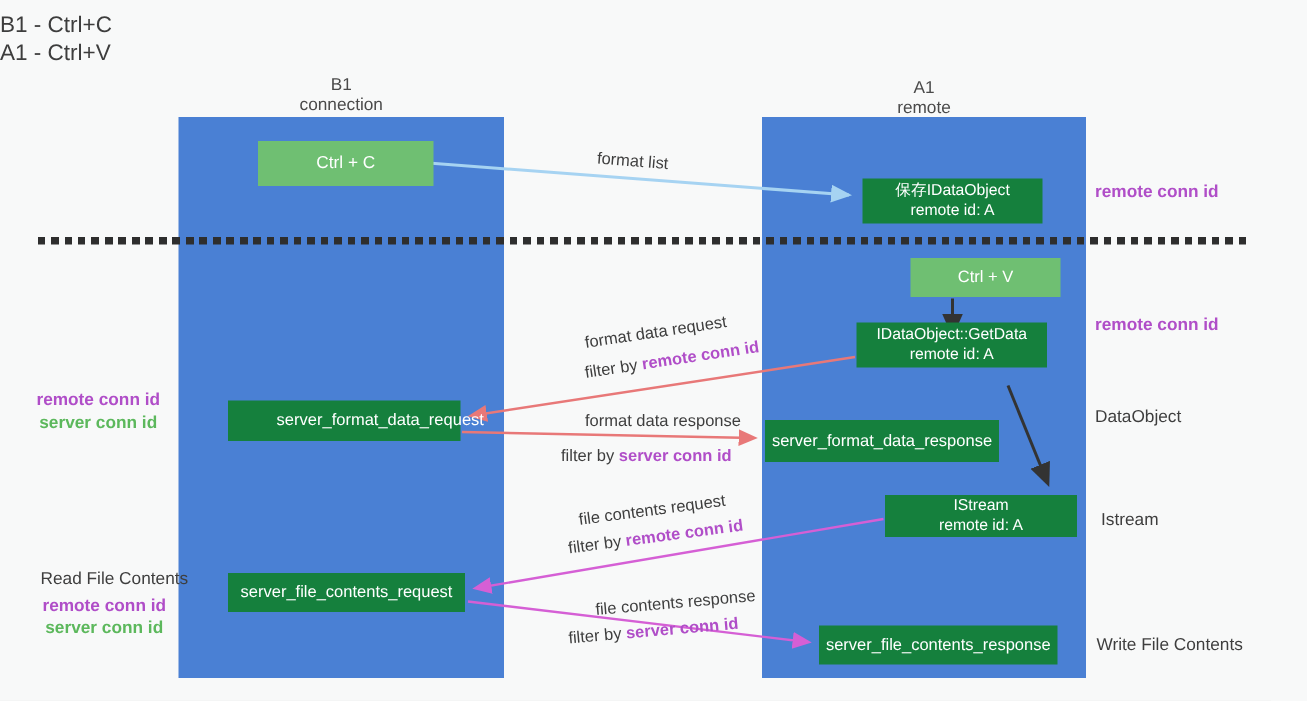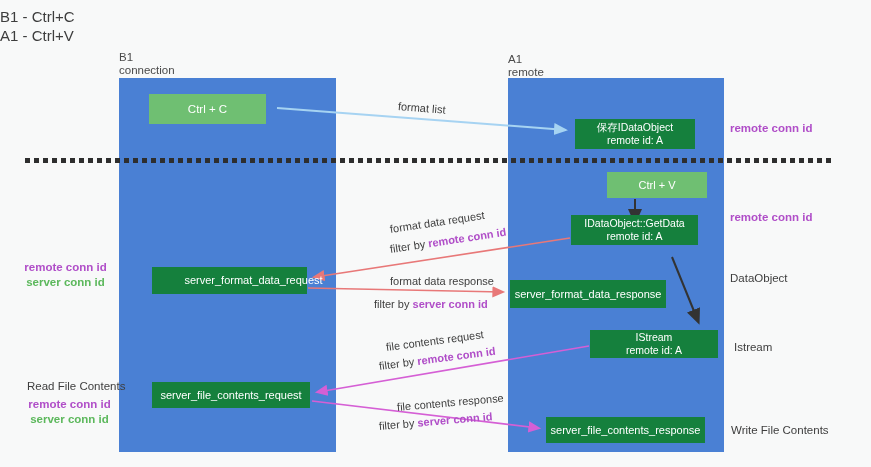--- a/index.html
+++ b/index.html
@@ -6,21 +6,21 @@
   body { background:#e8e8e8; }
   .canvas {
     position:relative; width:871px; height:467px; background:#f8f9f9;
     font-family:"Liberation Sans", sans-serif; overflow:hidden;
   }
   .title {
     position:absolute; top:7px; left:0; width:100%; text-align:left;
     font-size:15px; color:#3d3d3d; line-height:19px;
   }
   .lane-header {
-    position:absolute; text-align:left; font-size:11.5px; color:#4a4a4a; line-height:13px;
+    position:absolute; text-align:center; font-size:11.5px; color:#4a4a4a; line-height:13px;
   }
   .lane { position:absolute; top:78px; height:374px; background:#4a80d4; }
   .dash-line {
     position:absolute; left:25px; top:158px; width:808px; height:5px;
     background:repeating-linear-gradient(90deg,#2e2e2e 0 5px, rgba(0,0,0,0) 5px 9px);
   }
   .node {
     position:absolute; display:flex; flex-direction:column; align-items:center;
     justify-content:center; color:#fff; text-align:center; line-height:13px;
   }
@@ -79,21 +79,21 @@
     </defs>
     <line x1="277" y1="108" x2="566" y2="130" stroke="#a6d3f2" stroke-width="2" marker-end="url(#mBlue)"></line>
     <line x1="635" y1="199" x2="635" y2="221" stroke="#333333" stroke-width="2" marker-end="url(#mBlack)"></line>
     <line x1="672" y1="257" x2="698" y2="321" stroke="#333333" stroke-width="2" marker-end="url(#mBlack)"></line>
     <line x1="570" y1="238" x2="315" y2="277" stroke="#e87878" stroke-width="1.6" marker-end="url(#mSalmon)"></line>
     <line x1="308" y1="288" x2="502" y2="292" stroke="#e87878" stroke-width="1.6" marker-end="url(#mSalmon)"></line>
     <line x1="589" y1="346" x2="318" y2="392" stroke="#d55fd5" stroke-width="1.6" marker-end="url(#mMagenta)"></line>
     <line x1="312" y1="401" x2="538" y2="428" stroke="#d55fd5" stroke-width="1.6" marker-end="url(#mMagenta)"></line>
   </svg>
 
-  <div class="node green" style="left:149px; top:94px; width:117px; height:30px; font-size:11.5px;">
+  <div class="node green" style="left:172px; top:94px; width:117px; height:30px; font-size:11.5px;">
     <span>Ctrl + C</span>
   </div>
 
   <div class="node orange" style="left:575px; top:119px; width:120px; height:30px; font-size:10.5px;">
     <span>保存IDataObject</span>
     <span>remote id: A</span>
   </div>
 
   <div class="node green" style="left:575px; top:172px; width:100px; height:26px; font-size:11px;margin-left:32px;">
     <span>Ctrl + V</span>

